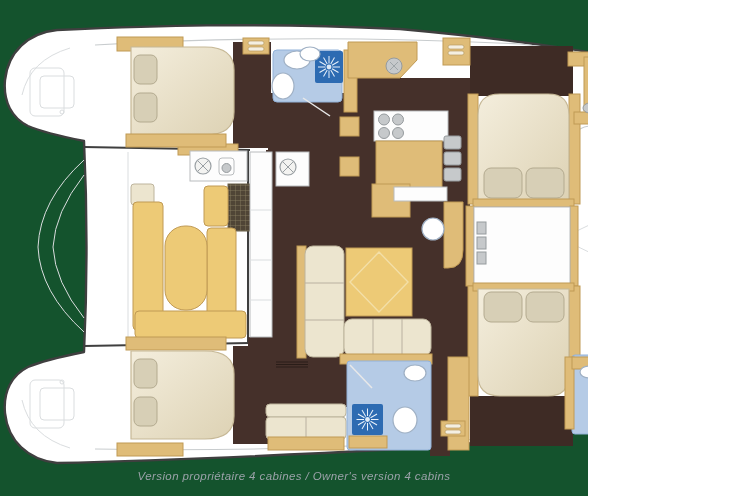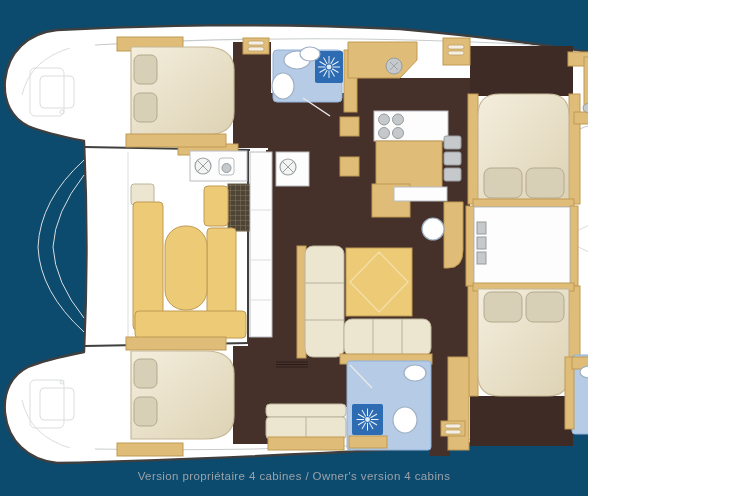--- a/index.html
+++ b/index.html
@@ -1,17 +1,17 @@
 <!DOCTYPE html>
 <html style="--outline: #3f3f3f; --deck-line-gray: #c8ccce; --floor-dark: #45302a; --wood-tan: #dfbc78; --wood-tan-edge: #c09a54; --wood-tan-light: #edca76; --upholstery-cream: #ece5cf; --pillow-beige: #d7cfb6; --bath-floor-blue: #b5cbe6; --shower-blue: #2d6bb2; --caption-gray: #9ba2a9;"><head>
 <meta charset="utf-8">
 <style>
   html,body{margin:0;padding:0;background:#fff;}
-  #stage{position:relative;width:588px;height:496px;background:#0c4a6e;overflow:hidden;
-         font-family:"Liberation Sans", sans-serif;}
+  #stage{position:relative;width:588px;height:496px;background:#14532d;overflow:hidden;
+         font-family:"Liberation Sans", sans-serif;font-style:italic;}
   svg{position:absolute;left:0;top:0;}
   #caption{position:absolute;left:0;right:0;top:470px;text-align:center;
            font-size:11.5px;letter-spacing:.4px;color:var(--caption-gray,#9ba2a9);}
   
   .hull{fill:#ffffff;stroke:var(--outline,#3f3f3f);stroke-width:2.4;stroke-linejoin:round;}
   .wall{fill:none;stroke:var(--outline,#3f3f3f);stroke-width:2;stroke-linejoin:round;}
   .faint{fill:none;stroke:var(--deck-line-gray,#c8ccce);stroke-width:1.1;}
   .faint2{fill:none;stroke:#dadddf;stroke-width:1;}
   .floor{fill:var(--floor-dark,#45302a);stroke:none;}
   .floor2{fill:#3e2b25;stroke:none;}

